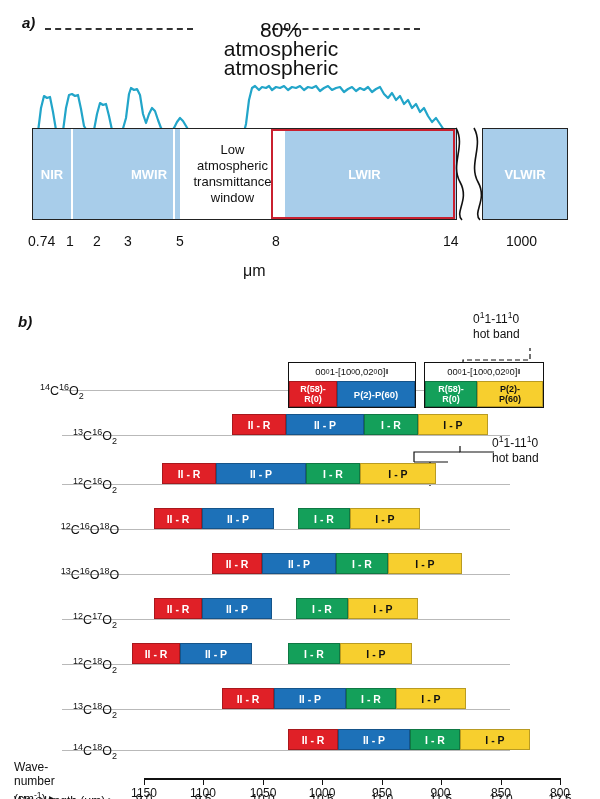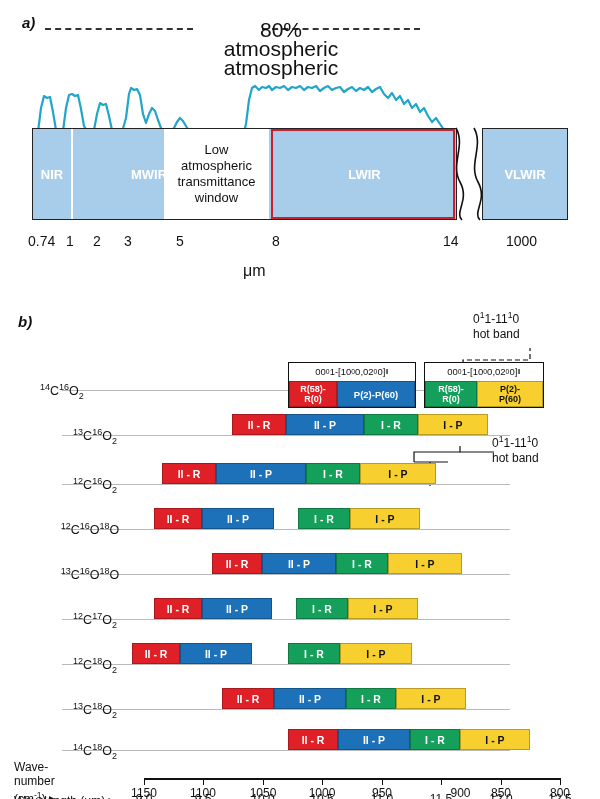--- a/index.html
+++ b/index.html
@@ -196,21 +196,21 @@
     <polyline fill="none" stroke="#22a5c9" stroke-width="2.2" stroke-linejoin="round" points="2,54 8,54 11,30 14,18 17,20 20,19 23,34 26,52 29,54 33,53 36,30 39,17 42,16 45,18 48,17 51,31 54,48 57,53 61,54 64,52 67,36 70,25 73,27 76,26 79,38 82,52 85,54 92,54 96,40 99,16 101,10 104,12 107,11 110,17 113,36 116,45 119,36 122,30 125,33 128,42 131,50 134,54 141,54 144,50 147,44 150,40 153,43 156,48 159,53 163,54 172,54 176,53 179,51 182,53 186,54 196,54 200,52 203,53 207,54 214,54 216,46 219,22 222,10 225,8 229,12 232,9 236,10 239,8 242,12 246,9 250,10 254,8 258,12 262,9 266,10 270,8 274,12 278,9 282,10 286,8 290,13 294,10 298,8 302,12 306,10 310,9 314,14 318,11 322,9 326,13 330,10 334,12 338,9 342,14 346,11 350,9 354,16 358,20 362,15 366,22 370,18 374,26 378,22 382,30 386,26 390,34 394,30 398,38 402,44 406,40 410,46 414,52 418,54 425,54"></polyline>
   </svg>
 
   <div id="band-bar">
     <div class="band" style="left:0px; width:40px;">
       <span>NIR</span>
     </div>
     <div class="band" style="left:85px; width:50px;margin-left:7px;">
       <span>MWIR</span>
     </div>
-    <div id="band-window" style="left:131px; width:105px;">
+    <div id="band-window" style="left:147px; width:105px;">
       <div>
         <div>Low</div>
         <div>atmospheric</div>
         <div>transmittance</div>
         <div>window</div>
       </div>
     </div>
     <div class="band" style="left:240px; width:183px; border-right:none;">
       <span>LWIR</span>
     </div>
@@ -423,21 +423,21 @@
     <div class="tickmark" style="left:178px;"></div>
     <div class="tickmark" style="left:238px;"></div>
     <div class="tickmark" style="left:297px;"></div>
     <div class="tickmark" style="left:357px;"></div>
     <div class="tickmark" style="left:416px;"></div>
     <div class="ticklabel" style="left:0px;">1150</div>
     <div class="ticklabel" style="left:59px;">1100</div>
     <div class="ticklabel" style="left:119px;">1050</div>
     <div class="ticklabel" style="left:178px;">1000</div>
     <div class="ticklabel" style="left:238px;">950</div>
-    <div class="ticklabel" style="left:311px;padding-left:11px;">900</div>
+    <div class="ticklabel" style="left:291px;padding-left:11px;">900</div>
     <div class="ticklabel" style="left:357px;">850</div>
     <div class="ticklabel" style="left:416px;">800</div>
   </div>
 
   <div class="scale-title" style="left:14px; top:474px;"></div>
 
   <div style="position:absolute; left:14px; top:472px;"></div>
 
   <div style="position:absolute; left:12px; top:470px; width:0; height:0;"></div>
 

